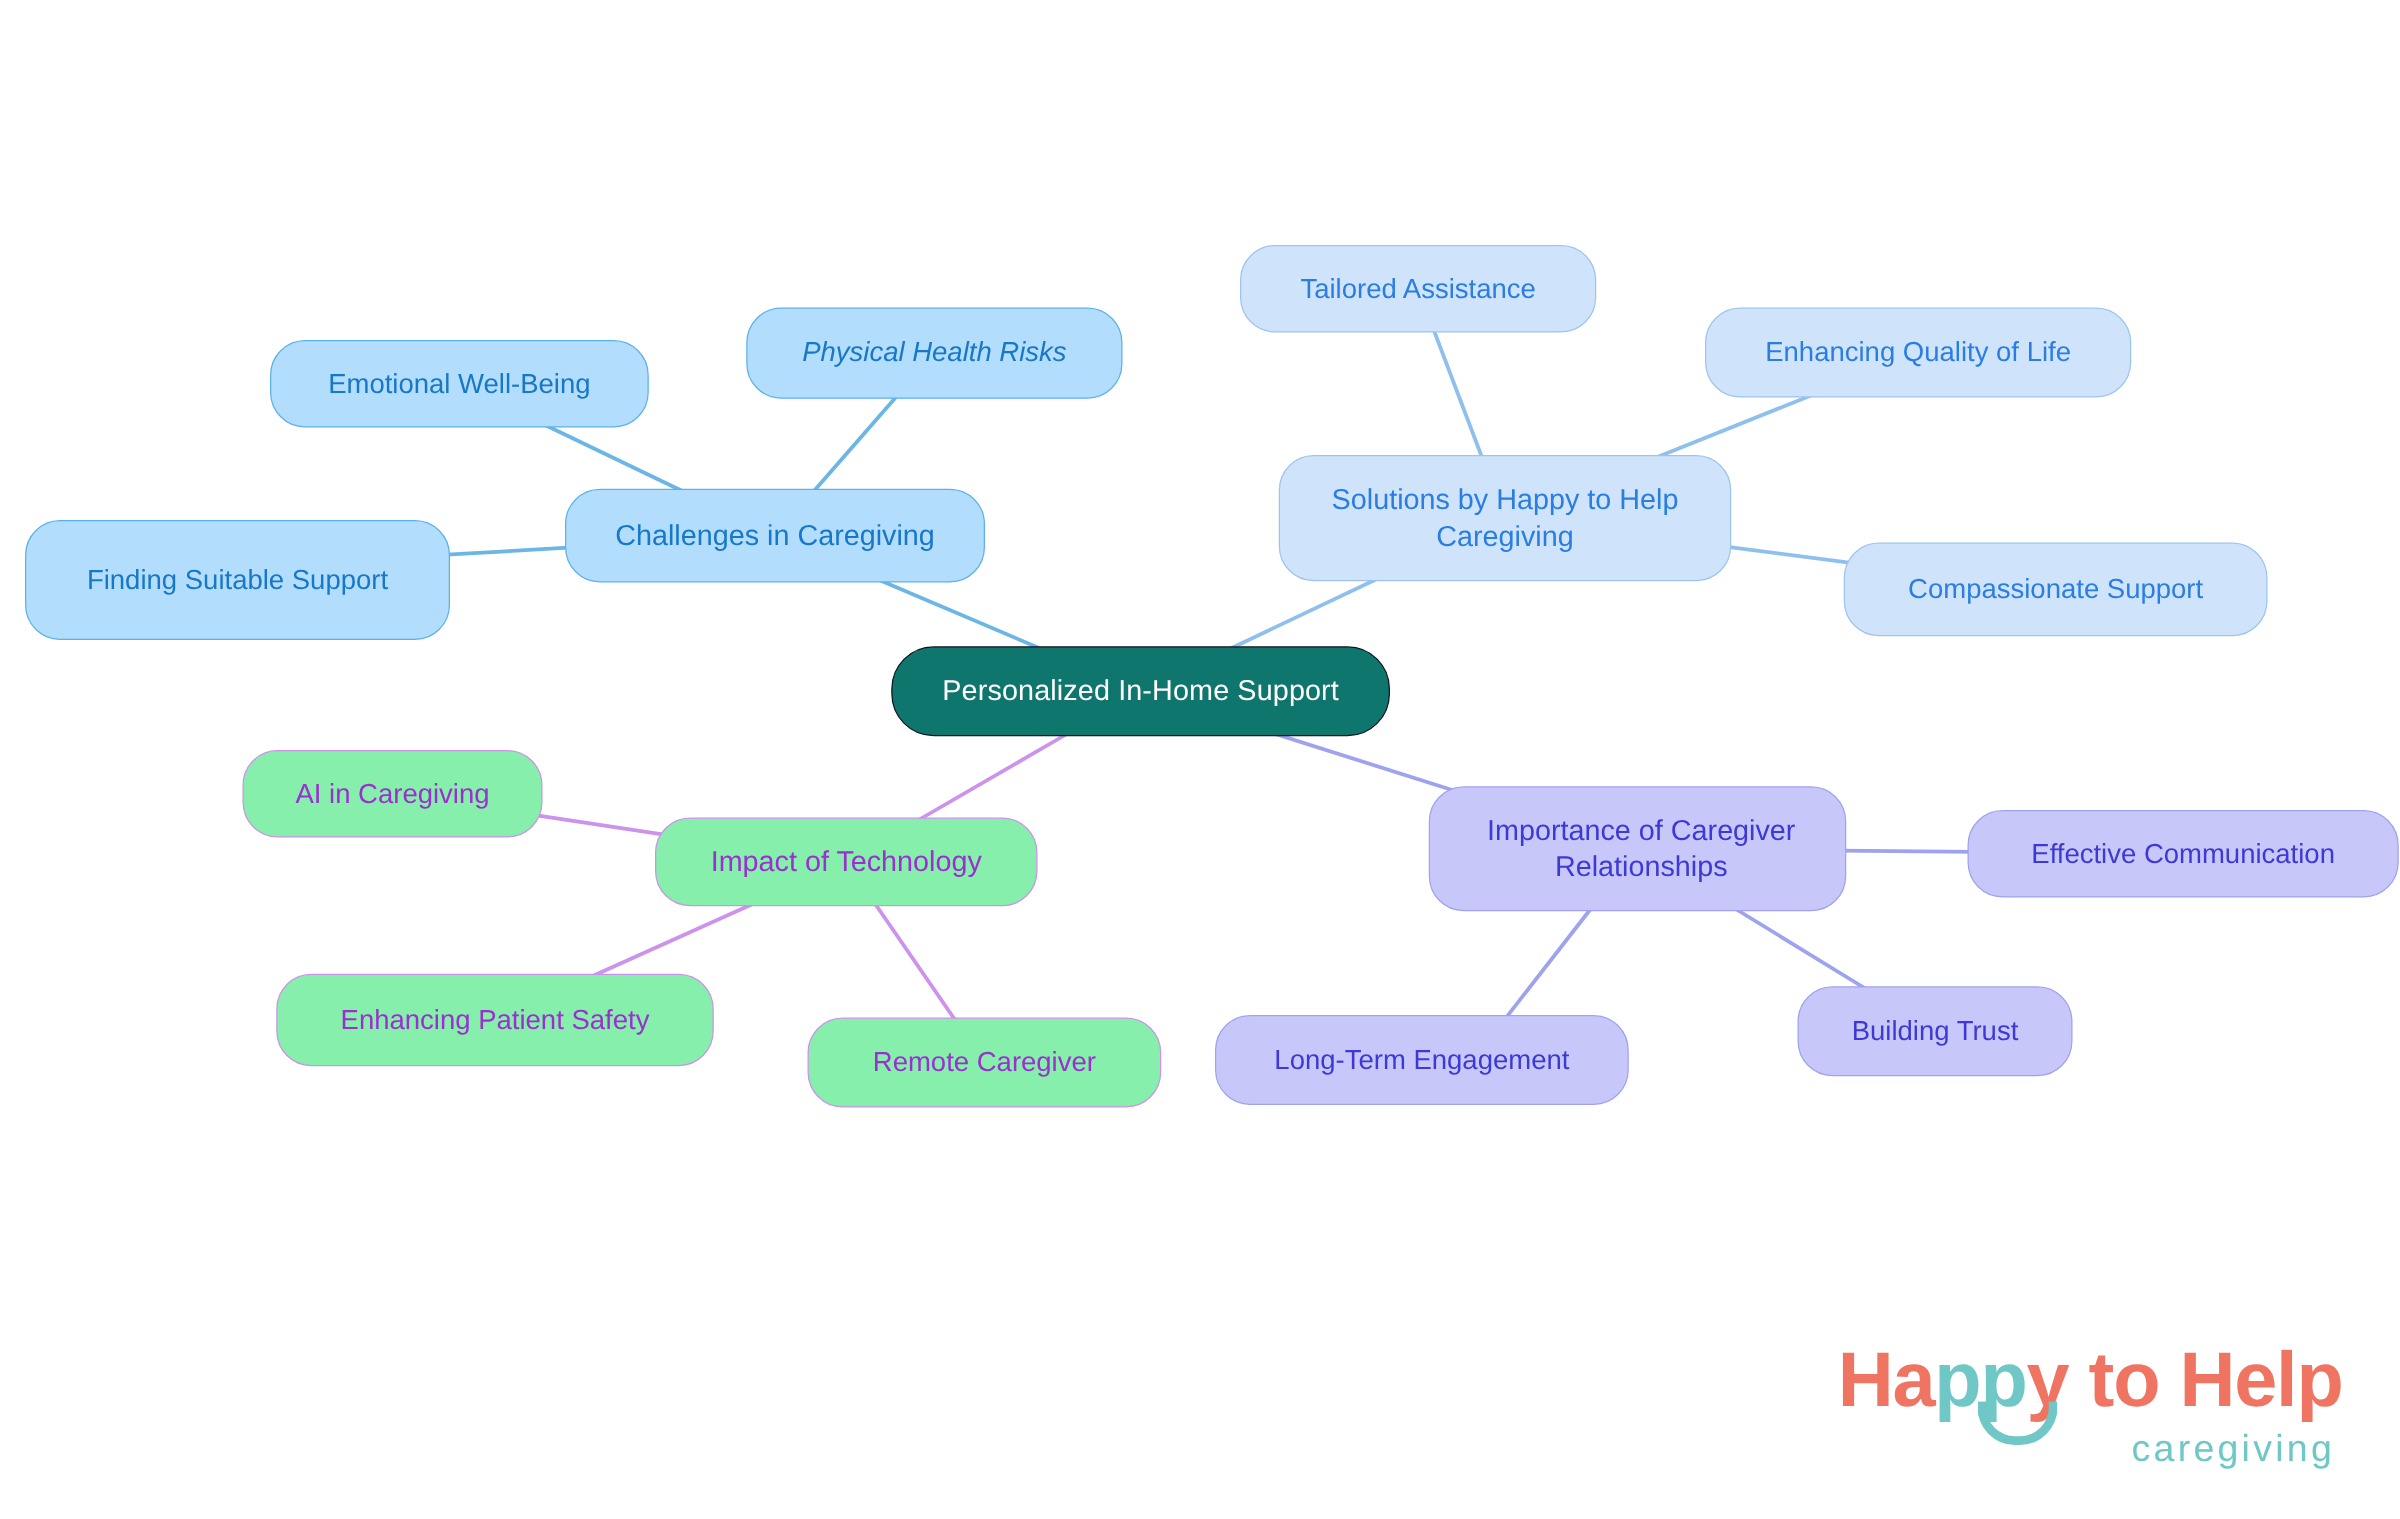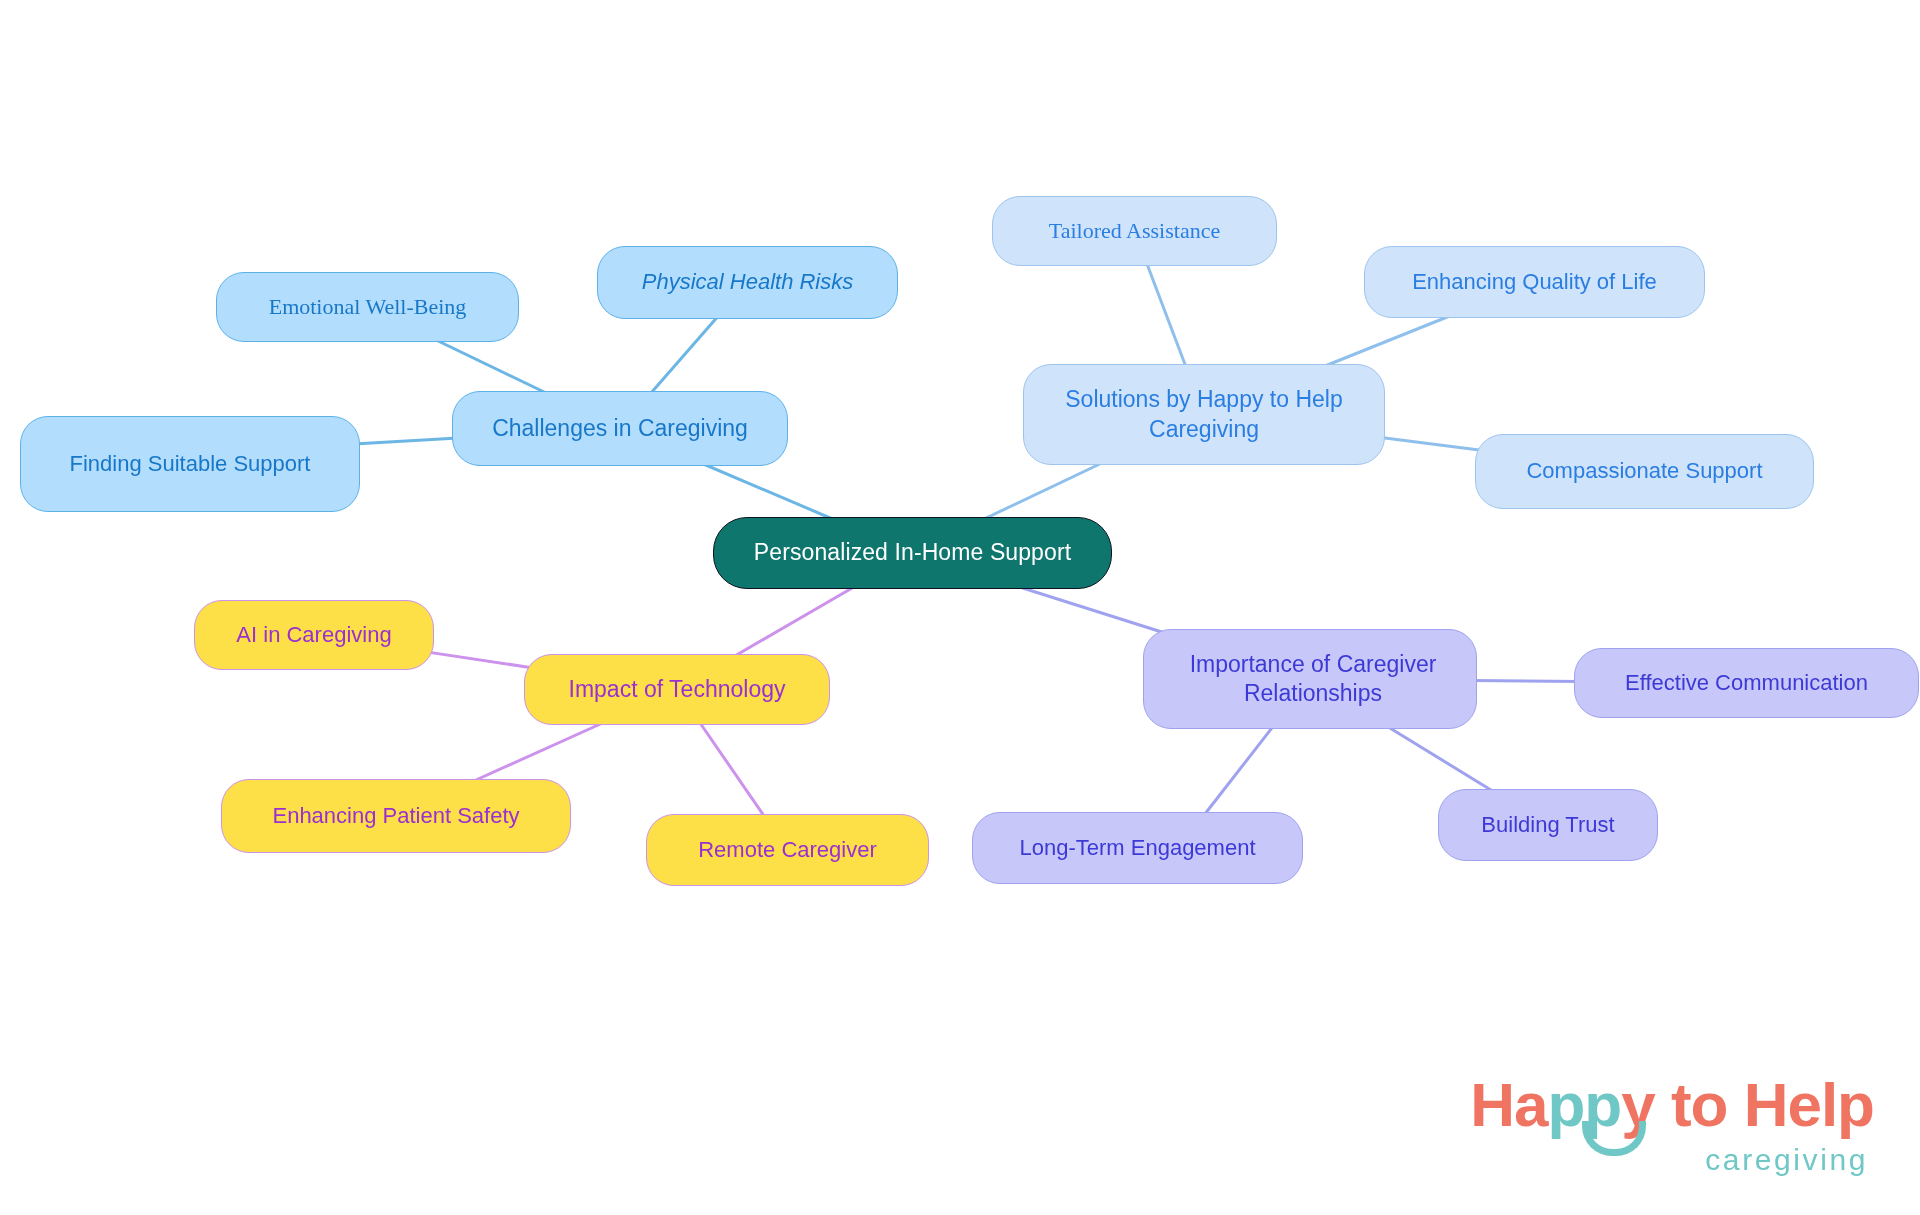--- a/index.html
+++ b/index.html
@@ -55,21 +55,21 @@
     font-size: 23px;
   }
   .node.leaf {
     font-size: 22px;
   }
   
   .c-blue      { background: #b3ddfd; border-color: #5cb2e8; color: #1878c8; }
   
   .c-paleblue  { background: #cfe4fb; border-color: #9ec4ee; color: #2a7de1; }
   
-  .c-violet    { background: #fde047; border-color: #cc92ec; color: #9b2fd0; }
+  .c-violet    { background: #86efac; border-color: #cc92ec; color: #9b2fd0; }
   
   .c-peri      { background: #c7c8f9; border-color: #9fa2ee; color: #3d39d6; }
 
   
   #logo {
     position: absolute;
     right: 46px;
     bottom: 36px;
     width: 470px;
     height: 110px;
@@ -125,26 +125,26 @@
       <line x1="607.0276679841897" y1="721" x2="469.30434782608694" y2="783" stroke="#cc92ec" stroke-width="3" stroke-linecap="round"></line>
       <line x1="698.6869158878504" y1="721" x2="765.4688473520249" y2="818" stroke="#cc92ec" stroke-width="3" stroke-linecap="round"></line>
       <line x1="1471" y1="680.475372279496" x2="1580" y2="681.4742268041238" stroke="#9fa2ee" stroke-width="3" stroke-linecap="round"></line>
       <line x1="1274.207100591716" y1="725" x2="1203.3994082840236" y2="816" stroke="#9fa2ee" stroke-width="3" stroke-linecap="round"></line>
       <line x1="1384.986301369863" y1="725" x2="1495.8356164383563" y2="793" stroke="#9fa2ee" stroke-width="3" stroke-linecap="round"></line>
     </svg>
 
   <div id="nodes">
       <div class="node root" style="left: 713px; top: 517px; width: 399px; height: 72px;">Personalized In-Home Support</div>
       <div class="node branch c-blue" style="left: 452px; top: 391px; width: 336px; height: 75px;">Challenges in Caregiving</div>
-      <div class="node leaf c-blue" style="left: 216px; top: 272px; width: 303px; height: 70px; font-family: Liberation Serif, serif;">Emotional Well-Being</div>
+      <div class="node leaf c-blue" style="left: 216px; top: 272px; width: 303px; height: 70px;">Emotional Well-Being</div>
       <div class="node leaf c-blue" style="left: 597px; top: 246px; width: 301px; height: 73px; font-style: italic;">Physical Health Risks</div>
       <div class="node leaf c-blue" style="left: 20px; top: 416px; width: 340px; height: 96px;">Finding Suitable Support</div>
       <div class="node branch c-paleblue" style="left: 1023px; top: 364px; width: 362px; height: 101px;">Solutions by Happy to Help
 Caregiving</div>
-      <div class="node leaf c-paleblue" style="left: 992px; top: 196px; width: 285px; height: 70px; font-family: Liberation Serif, serif;">Tailored Assistance</div>
+      <div class="node leaf c-paleblue" style="left: 992px; top: 196px; width: 285px; height: 70px;">Tailored Assistance</div>
       <div class="node leaf c-paleblue" style="left: 1364px; top: 246px; width: 341px; height: 72px;">Enhancing Quality of Life</div>
       <div class="node leaf c-paleblue" style="left: 1475px; top: 434px; width: 339px; height: 75px;">Compassionate Support</div>
       <div class="node branch c-violet" style="left: 524px; top: 654px; width: 306px; height: 71px;">Impact of Technology</div>
       <div class="node leaf c-violet" style="left: 194px; top: 600px; width: 240px; height: 70px;">AI in Caregiving</div>
       <div class="node leaf c-violet" style="left: 221px; top: 779px; width: 350px; height: 74px;">Enhancing Patient Safety</div>
       <div class="node leaf c-violet" style="left: 646px; top: 814px; width: 283px; height: 72px;">Remote Caregiver</div>
       <div class="node branch c-peri" style="left: 1143px; top: 629px; width: 334px; height: 100px; padding-left: 24px;">Importance of Caregiver
 Relationships</div>
       <div class="node leaf c-peri" style="left: 1574px; top: 648px; width: 345px; height: 70px;">Effective Communication</div>
       <div class="node leaf c-peri" style="left: 972px; top: 812px; width: 331px; height: 72px;">Long-Term Engagement</div>

